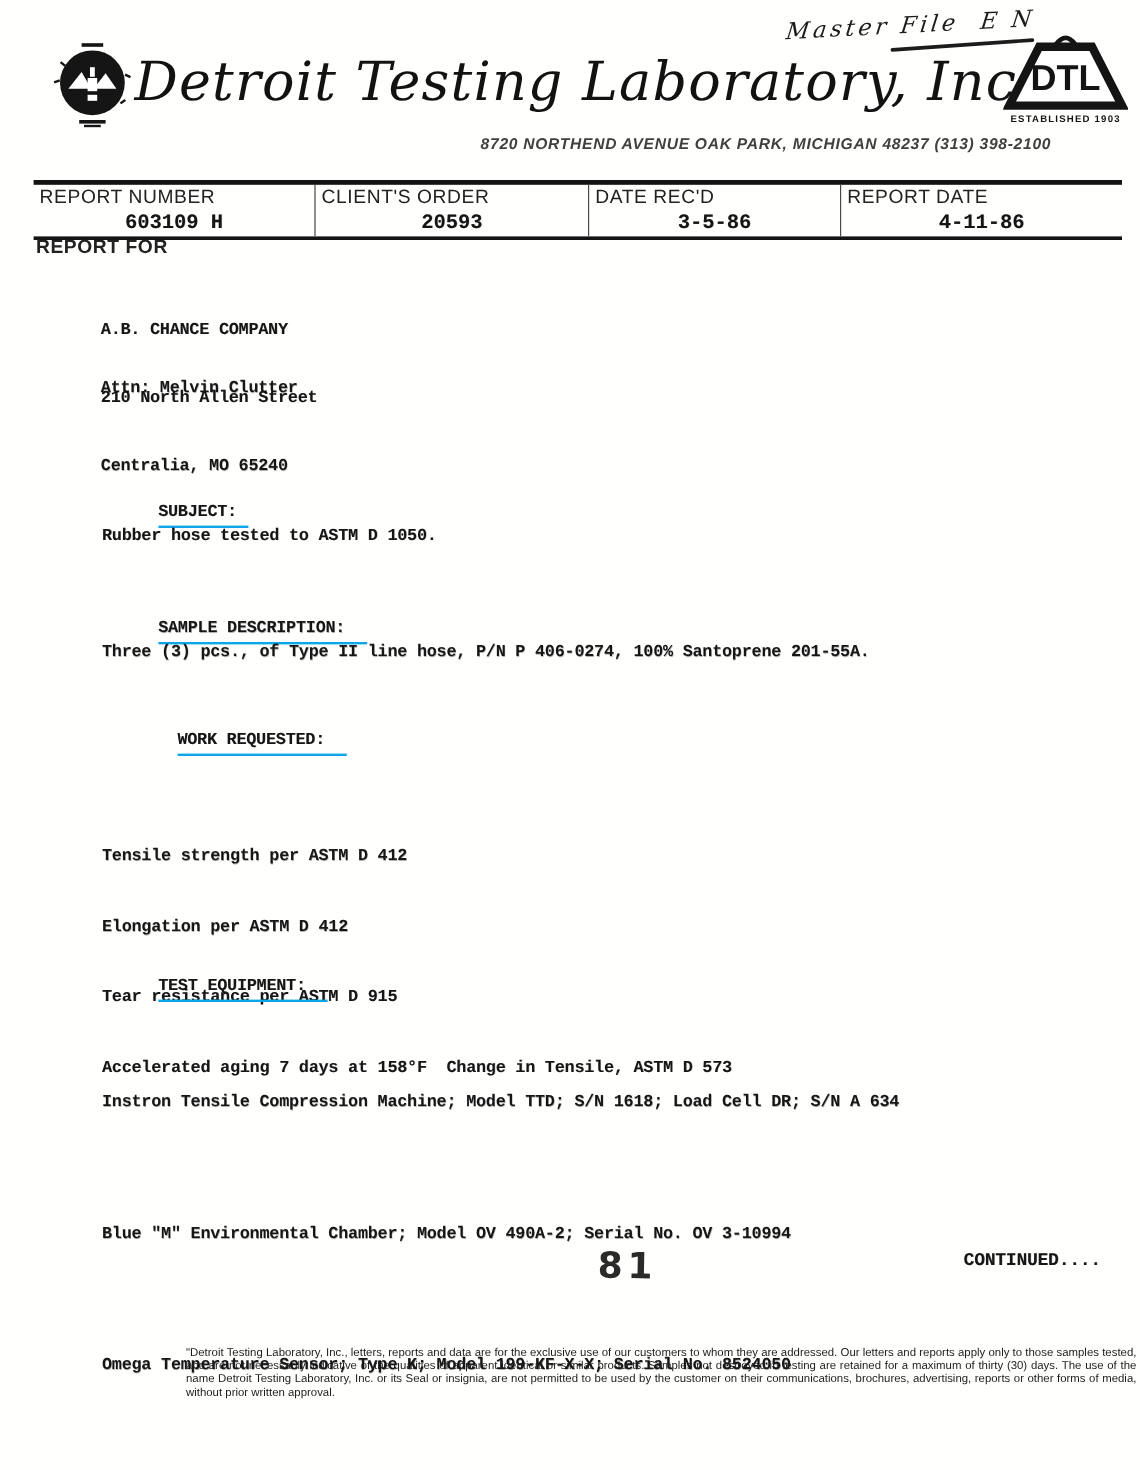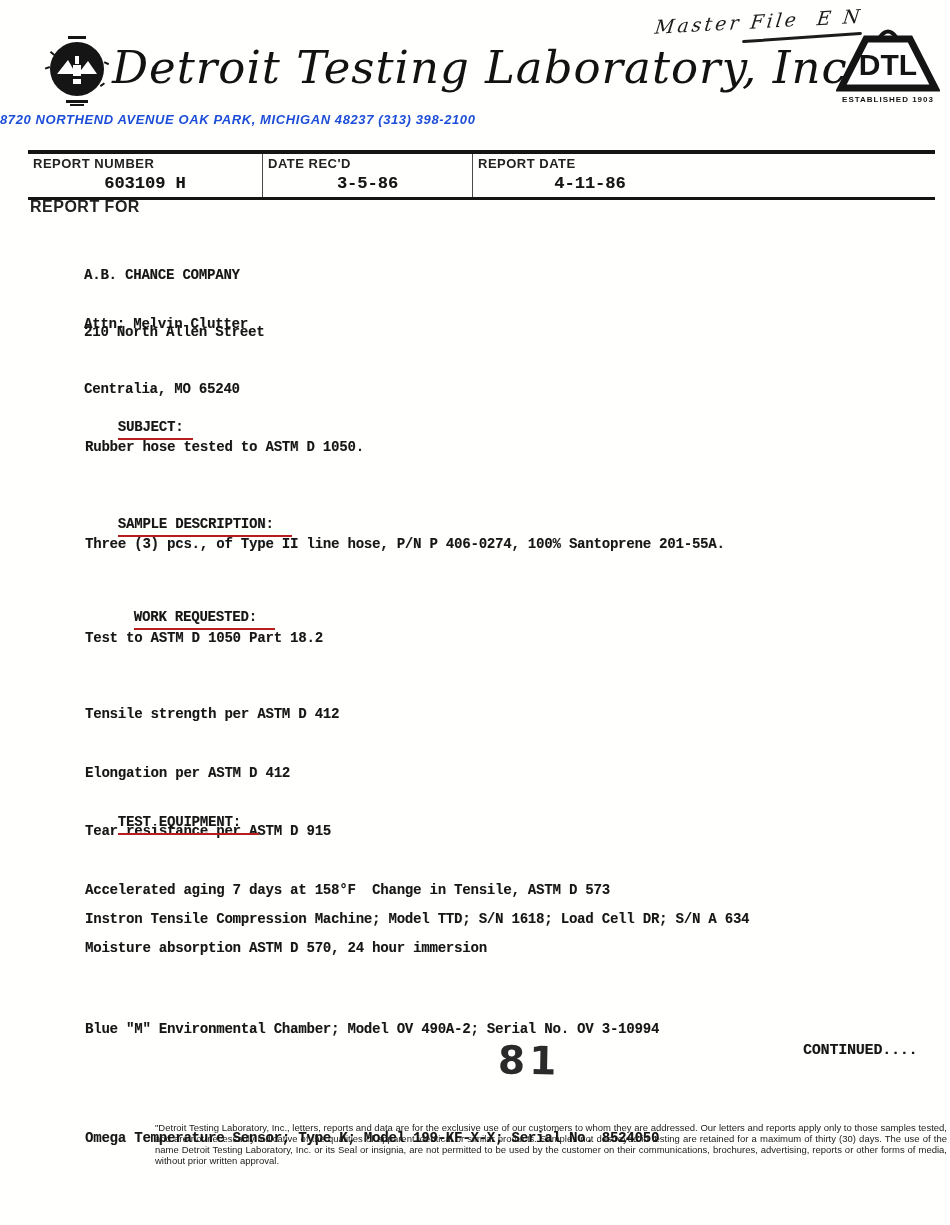--- a/index.html
+++ b/index.html
@@ -8,22 +8,22 @@
     overflow:hidden;color:#141414;
   }
   
   .tw{
     font-family:"Liberation Mono","DejaVu Sans Mono",monospace;
     font-weight:700;font-size:14px;line-height:19px;
     letter-spacing:-0.2px;white-space:pre;color:#161616;
     text-shadow:0.4px 0.4px 0 rgba(0,0,0,0.30);
   }
   .tw-heading{
-    display:inline-block;border-bottom:2px solid #b91c1c;
-    padding-bottom:1px;padding-right:10px;
+    display:inline-block;border-bottom:2px solid #0ea5e9;
+    padding-bottom:1px;padding-right:10px;margin-left:14px;
   }
   .abs{position:absolute;}
   
   .handwriting{
     position:absolute;left:655px;top:8px;width:290px;
     font-family:"DejaVu Serif",serif;font-style:italic;
     font-size:19px;letter-spacing:3px;color:#1c1c1c;
     transform:rotate(-3deg) skewX(-10deg);white-space:pre;
   }
   .hw-stroke{
@@ -32,51 +32,51 @@
   }
   .seal{position:absolute;left:42px;top:34px;width:70px;height:74px;}
   .script-title{
     position:absolute;left:112px;top:36px;width:740px;margin:0;
     font-family:"DejaVu Serif",serif;font-style:italic;font-weight:500;
     font-size:45px;line-height:64px;letter-spacing:1px;color:#121212;
     white-space:nowrap;
   }
   .dtl-logo{position:absolute;left:836px;top:28px;width:104px;height:84px;}
   .address-line{
-    position:absolute;left:0;top:112px;width:876px;text-align:left;
+    position:absolute;left:0;top:112px;width:876px;text-align:right;
     font-family:"Liberation Sans",sans-serif;font-style:italic;
-    font-weight:700;font-size:13px;letter-spacing:0.6px;color:#1d4ed8;
+    font-weight:700;font-size:13px;letter-spacing:0.6px;color:#404040;
   }
   
   .info-table{
     position:absolute;left:28px;top:150px;width:907px;height:43px;
     border-top:4px solid #141414;border-bottom:3px solid #141414;
     display:flex;box-sizing:content-box;
   }
   .cell{box-sizing:border-box;padding-top:2px;}
   .cell+.cell{border-left:1px solid #4a4a4a;}
   .c1{width:234px;} .c2{width:228px;} .c3{width:210px;} .c4{width:235px;}
   .cell-label{
-    font-family:"Liberation Sans",sans-serif;font-size:13px;
-    letter-spacing:0.5px;color:#222;padding-left:5px;font-weight:700;
+    font-family:"Liberation Sans",sans-serif;font-size:16px;
+    letter-spacing:0.5px;color:#222;padding-left:5px;font-weight:400;
   }
   .cell-value{
     font-family:"Liberation Mono","DejaVu Sans Mono",monospace;
     font-weight:700;font-size:17px;text-align:center;margin-top:3px;
     color:#151515;text-shadow:0.4px 0.4px 0 rgba(0,0,0,0.3);
   }
   .report-for{
     position:absolute;left:30px;top:198px;
     font-family:"Liberation Sans",sans-serif;font-size:16px;
     letter-spacing:0.5px;font-weight:700;color:#222;
   }
   
   .page-number{
     position:absolute;left:498px;top:1038px;
-    font-family:"DejaVu Sans",sans-serif;font-weight:700;font-size:39px;
+    font-family:"DejaVu Sans",sans-serif;font-weight:700;font-size:30px;
     letter-spacing:4px;color:#2a2a2a;transform:rotate(1deg);
   }
   .continued{position:absolute;left:803px;top:1041px;font-size:15px;}
   .disclaimer{
     position:absolute;left:155px;top:1122px;width:792px;
     font-family:"Liberation Sans",sans-serif;font-size:9.5px;
     line-height:11px;color:#1b1b1b;text-align:justify;
   }
 </style>
 </head>
@@ -116,20 +116,24 @@
     </svg>
   </div>
 
   <div class="address-line">8720 NORTHEND AVENUE   OAK PARK, MICHIGAN 48237   (313) 398-2100</div>
 
   <div class="info-table">
     <div class="cell c1">
       <div class="cell-label">REPORT NUMBER</div>
       <div class="cell-value">603109 H</div>
     </div>
+    <div class="cell c2">
+      <div class="cell-label">CLIENT'S ORDER</div>
+      <div class="cell-value">20593</div>
+    </div>
     <div class="cell c3">
       <div class="cell-label">DATE REC'D</div>
       <div class="cell-value">3-5-86</div>
     </div>
     <div class="cell c4">
       <div class="cell-label">REPORT DATE</div>
       <div class="cell-value">4-11-86</div>
     </div>
   </div>
   <div class="report-for">REPORT FOR</div>
@@ -147,27 +151,25 @@
   <div class="abs tw" style="left:85px;top:438px;">Rubber hose tested to ASTM D 1050.</div>
 
   <div class="abs tw" style="left:85px;top:496px;">
     <span class="tw-heading">SAMPLE DESCRIPTION: </span>
   </div>
   <div class="abs tw" style="left:85px;top:535px;">Three (3) pcs., of Type II line hose, P/N P 406-0274, 100% Santoprene 201-55A.</div>
 
   <div class="abs tw" style="left:101px;top:589px;">
     <span class="tw-heading">WORK REQUESTED: </span>
   </div>
-  <div class="abs tw" style="left:85px;top:629px;">Test to ASTM D 1050 Part 18.2</div>
   <div class="abs tw" style="left:85px;top:666px;line-height:19.5px;">
     <div>Tensile strength per ASTM D 412</div>
     <div>Elongation per ASTM D 412</div>
     <div>Tear resistance per ASTM D 915</div>
     <div>Accelerated aging 7 days at 158°F  Change in Tensile, ASTM D 573</div>
-    <div>Moisture absorption ASTM D 570, 24 hour immersion</div>
   </div>
 
   <div class="abs tw" style="left:85px;top:794px;">
     <span class="tw-heading">TEST EQUIPMENT: </span>
   </div>
   <div class="abs tw" style="left:85px;top:828px;line-height:36.5px;">
     <div>Instron Tensile Compression Machine; Model TTD; S/N 1618; Load Cell DR; S/N A 634</div>
     <div>Blue "M" Environmental Chamber; Model OV 490A-2; Serial No. OV 3-10994</div>
     <div>Omega Temperature Sensor; Type K; Model 199-KF-X-X; Serial No. 8524050</div>
     

